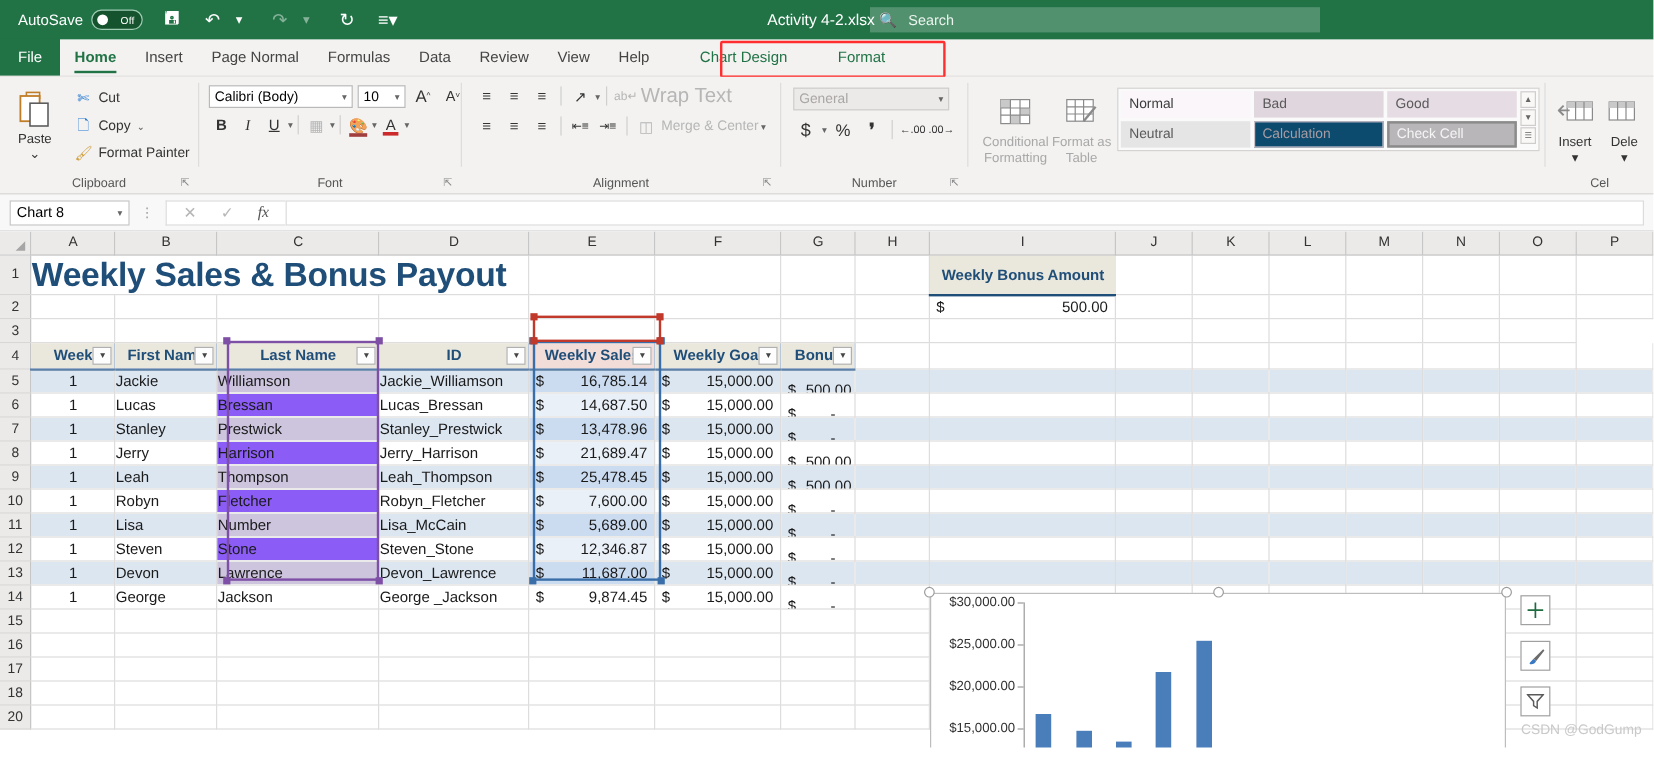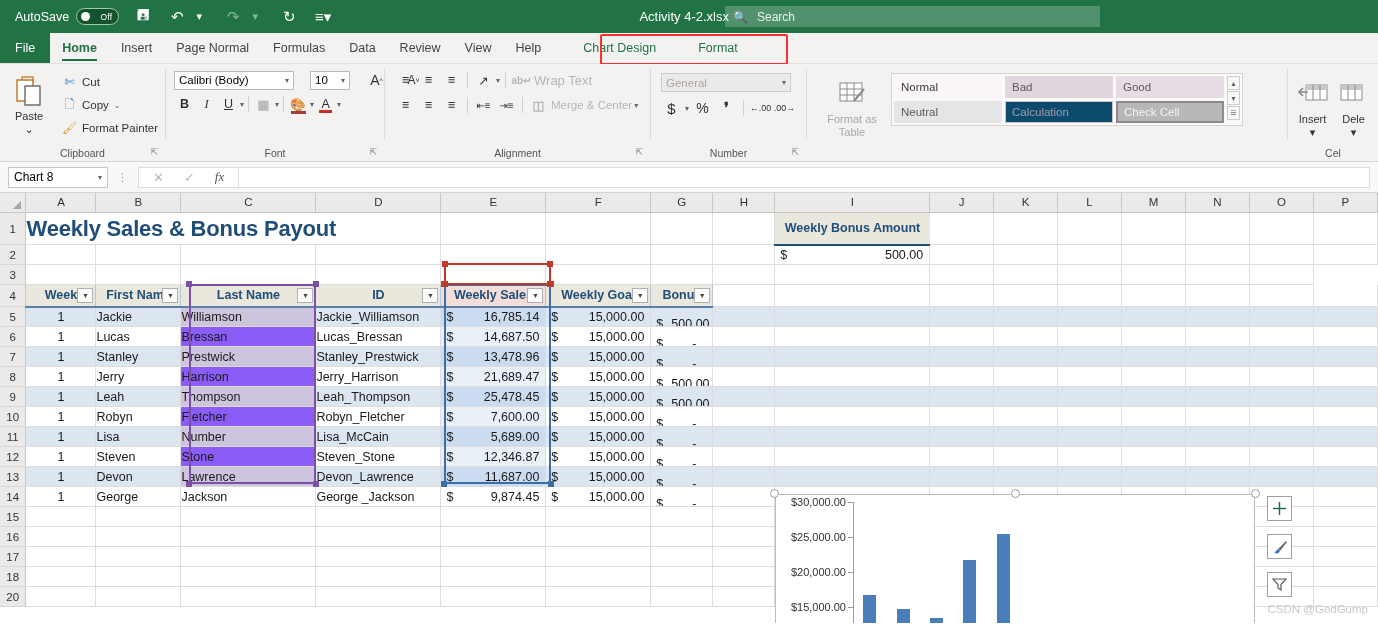--- a/index.html
+++ b/index.html
@@ -97,21 +97,21 @@
   .fontname {
     width: 120px; height: 19px; background:#fff; border:1px solid #b9b9b9;
     font-size: 11.5px; display:flex; align-items:center; padding: 0 4px;
     justify-content: space-between;
   }
   .fontsize { width: 40px; height:19px; background:#fff; border:1px solid #b9b9b9;
     font-size: 11.5px; display:flex; align-items:center; padding:0 4px; justify-content:space-between; }
   .chev { font-size:8px; color:#666; }
   .fbtn { width:21px; height:20px; display:flex; align-items:center; justify-content:center;
     font-size: 12.5px; color:#333; }
-  .fbtn.dim { color:#b6b6b6;font-weight:bold; }
+  .fbtn.dim { color:#b6b6b6; }
   .vline { width:1px; height:16px; background:#d0cfcd; margin:0 3px; }
 
   .numbox { width:130px; height:19px; background:#eceae9; border:1px solid #cfcdcc;
     font-size:11.5px; color:#a9a6a4; display:flex; align-items:center; padding:0 4px;
     justify-content: space-between; }
 
   .styles-grid { display:grid; grid-template-columns: repeat(3, 108px); grid-template-rows: 22px 22px;
     gap: 3px; }
   .stylecell { font-size:11.5px; display:flex; align-items:center; padding-left:6px;
     background:#f6f1f5; color:#5a5a5a; border:1px solid transparent; }
@@ -155,21 +155,21 @@
   }
   .rowhead {
     width:26px; background:#eceae9; border-right:1px solid #c6c6c6;
     border-bottom:1px solid #d9d7d6; font-size:11.5px; color:#333; text-align:center;
   }
   .cell { border-right:1px solid #ddd; border-bottom:1px solid #ddd; font-size:12.5px;
     color:#1a1a1a; padding:0 3px; white-space:nowrap; overflow:hidden; }
   .cell.num { text-align:center; }
   .cell.money { position:relative; text-align:right; padding-right:6px; }
   .cell.money .dol { position:absolute; left:5px; }
-  .r-title { font-size:22px; font-weight:bold; color:#1f4e79; white-space:nowrap;
+  .r-title { font-size:28px; font-weight:bold; color:#1f4e79; white-space:nowrap;
     padding-left:4px; letter-spacing:-.2px; }
 
   .hdrcell {
     background:#eae7dc; font-weight:bold; color:#1f4e79; font-size:12.5px;
     text-align:center; position:relative; border-right:1px solid #b7c5d8;
     border-bottom:2px solid #5b7fa6; border-top:1px solid #b7c5d8;
   }
   .hdrcell .fil {
     position:absolute; right:2px; top:3px; width:16px; height:15px;
     background:#fdfdfd; border:1px solid #b0b0b0; font-size:7px; color:#444;
@@ -299,21 +299,21 @@
     </div>
     <div class="grp-label">
       <span>Clipboard</span>
       <span class="dlg">⇱</span>
     </div>
   </div>
   <div class="grp-sep"></div>
 
   <div class="grp" style="width:218px">
     <div class="grp-body" style="flex-direction:column; gap:4px; padding-left:4px">
-      <div style="display:flex; align-items:center; gap:16px">
+      <div style="display:flex; align-items:flex-end; gap:4px">
         <div class="fontname">
           <span>Calibri (Body)</span>
           <span class="chev">▾</span>
         </div>
         <div class="fontsize">
           <span>10</span>
           <span class="chev">▾</span>
         </div>
         <span class="fbtn" style="font-size:14px">A<sup style="font-size:7px">^</sup></span>
         <span class="fbtn" style="font-size:12px">A<sup style="font-size:7px">˅</sup></span>
@@ -344,21 +344,21 @@
     <div class="grp-body" style="flex-direction:column; gap:5px; padding-left:6px">
       <div style="display:flex; align-items:center; gap:2px">
         <span class="fbtn">≡</span>
         <span class="fbtn">≡</span>
         <span class="fbtn">≡</span>
         <span class="vline"></span>
         <span class="fbtn">↗</span>
         <span class="chev">▾</span>
         <span class="vline"></span>
         <span class="fbtn dim" style="font-size:10px">ab↵</span>
-        <span style="font-size:13px;color:#b6b6b6">Wrap Text</span>
+        <span style="font-size:17px;color:#b6b6b6">Wrap Text</span>
       </div>
       <div style="display:flex; align-items:center; gap:2px">
         <span class="fbtn">≡</span>
         <span class="fbtn">≡</span>
         <span class="fbtn">≡</span>
         <span class="vline"></span>
         <span class="fbtn" style="font-size:10px">⇤≡</span>
         <span class="fbtn" style="font-size:10px">⇥≡</span>
         <span class="vline"></span>
         <span class="fbtn dim">◫</span>
@@ -391,20 +391,35 @@
     </div>
     <div class="grp-label">
       <span>Number</span>
       <span class="dlg">⇱</span>
     </div>
   </div>
   <div class="grp-sep"></div>
 
   <div class="grp" style="width:480px">
     <div class="grp-body" style="padding-left:6px; padding-top:6px">
+      <div class="bigbtn" style="width:80px">
+        <span class="glyph">
+          <svg width="30" height="26" viewBox="0 0 30 26">
+            <rect x="3" y="2" width="24" height="20" fill="#fff" stroke="#8a8a8a"></rect>
+            <rect x="3" y="2" width="8" height="7" fill="#c9c9c9"></rect>
+            <rect x="19" y="9" width="8" height="6" fill="#c9c9c9"></rect>
+            <rect x="11" y="15" width="8" height="7" fill="#c9c9c9"></rect>
+            <line x1="3" y1="9" x2="27" y2="9" stroke="#8a8a8a"></line>
+            <line x1="3" y1="15" x2="27" y2="15" stroke="#8a8a8a"></line>
+            <line x1="11" y1="2" x2="11" y2="22" stroke="#8a8a8a"></line>
+            <line x1="19" y1="2" x2="19" y2="22" stroke="#8a8a8a"></line>
+          </svg>
+        </span>
+        <span class="cap" style="color:#a8a8a8">Conditional Formatting</span>
+      </div>
       <div class="bigbtn" style="width:70px">
         <span class="glyph">
           <svg width="30" height="26" viewBox="0 0 30 26">
             <rect x="3" y="2" width="22" height="18" fill="#fff" stroke="#8a8a8a"></rect>
             <line x1="3" y1="8" x2="25" y2="8" stroke="#8a8a8a"></line>
             <line x1="3" y1="14" x2="25" y2="14" stroke="#8a8a8a"></line>
             <line x1="10" y1="2" x2="10" y2="20" stroke="#8a8a8a"></line>
             <line x1="17" y1="2" x2="17" y2="20" stroke="#8a8a8a"></line>
             <path d="M17 20 L27 8" stroke="#8a8a8a" stroke-width="2" fill="none"></path>
           </svg>

